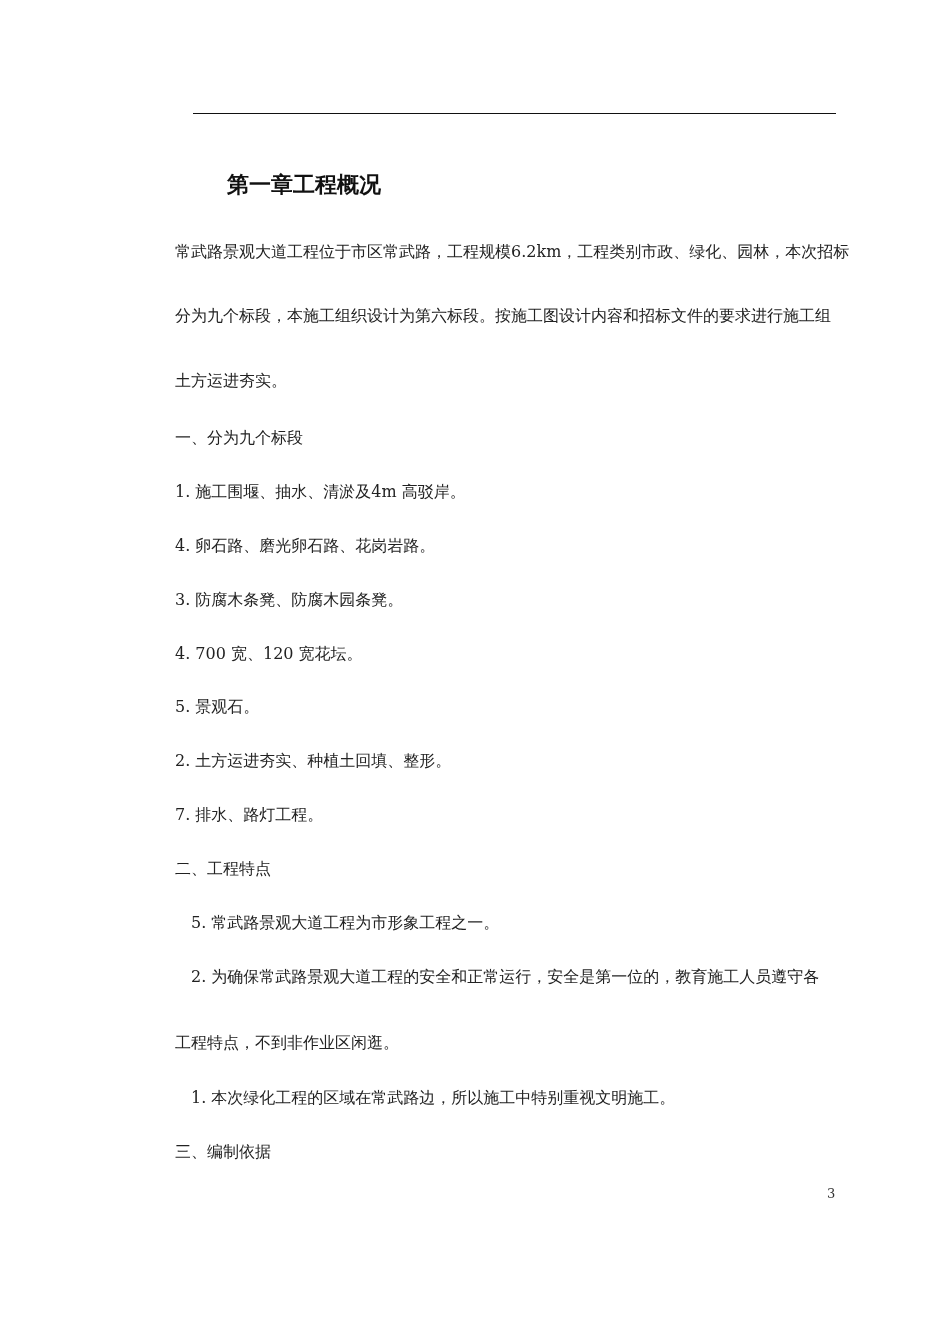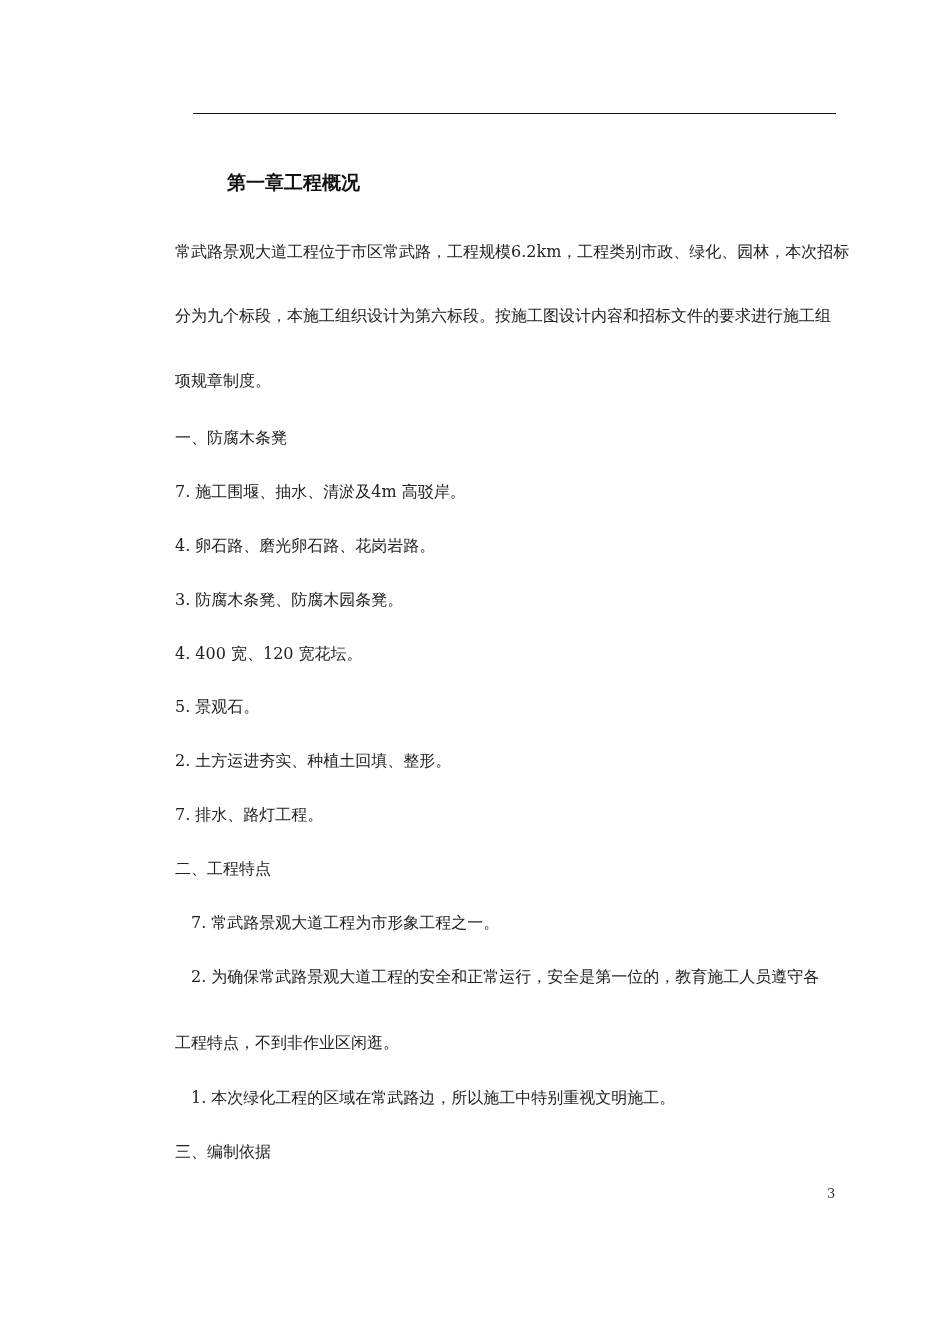--- a/index.html
+++ b/index.html
@@ -1,47 +1,47 @@
 <!DOCTYPE html>
 <html><head>
 <meta charset="utf-8">
 <style>
   html, body { margin: 0; padding: 0; background: #ffffff; }
   body { width: 950px; height: 1344px; position: relative; overflow: hidden;
          font-family: "DejaVu Serif", "Liberation Serif", serif; color: #1a1a1a; }
   .header-rule { position: absolute; left: 193px; top: 113px; width: 643px; height: 0;
                  border-top: 1.5px solid #111; }
-  .chapter-title { position: absolute; left: 227px; top: 170px; font-size: 19px;
+  .chapter-title { position: absolute; left: 227px; top: 170px; font-size: 22px;
                    font-weight: bold; font-family: "DejaVu Sans", "Liberation Sans", sans-serif;
                    letter-spacing: 0px; color: #111; }
   .line { position: absolute; left: 175px; font-size: 16px; white-space: nowrap; color: #222; }
   .indent { left: 191px; }
   .page-number { position: absolute; left: 827px; top: 1186px; font-size: 13px; color: #333; }
 </style>
 </head>
 <body>
 
 <div class="header-rule"></div>
 
 <div class="chapter-title">第一章工程概况</div>
 
 <div class="line" style="top:242px">常武路景观大道工程位于市区常武路，工程规模6.2km，工程类别市政、绿化、园林，本次招标</div>
 <div class="line" style="top:306px">分为九个标段，本施工组织设计为第六标段。按施工图设计内容和招标文件的要求进行施工组</div>
-<div class="line" style="top:371px">项规章制度。</div>
+<div class="line" style="top:371px">土方运进夯实。</div>
 
-<div class="line" style="top:428px">一、防腐木条凳</div>
-<div class="line" style="top:482px">7.  施工围堰、抽水、清淤及4m 高驳岸。</div>
+<div class="line" style="top:428px">一、分为九个标段</div>
+<div class="line" style="top:482px">1.  施工围堰、抽水、清淤及4m 高驳岸。</div>
 <div class="line" style="top:536px">4.  卵石路、磨光卵石路、花岗岩路。</div>
 <div class="line" style="top:590px">3.  防腐木条凳、防腐木园条凳。</div>
-<div class="line" style="top:644px">4.  400  宽、120  宽花坛。</div>
+<div class="line" style="top:644px">4.  700  宽、120  宽花坛。</div>
 <div class="line" style="top:697px">5.  景观石。</div>
 <div class="line" style="top:751px">2.  土方运进夯实、种植土回填、整形。</div>
 <div class="line" style="top:805px">7.  排水、路灯工程。</div>
 
 <div class="line" style="top:859px">二、工程特点</div>
-<div class="line indent" style="top:913px">7.  常武路景观大道工程为市形象工程之一。</div>
+<div class="line indent" style="top:913px">5.  常武路景观大道工程为市形象工程之一。</div>
 <div class="line indent" style="top:967px">2.  为确保常武路景观大道工程的安全和正常运行，安全是第一位的，教育施工人员遵守各</div>
 <div class="line" style="top:1033px">工程特点，不到非作业区闲逛。</div>
 <div class="line indent" style="top:1088px">1.  本次绿化工程的区域在常武路边，所以施工中特别重视文明施工。</div>
 
 <div class="line" style="top:1142px">三、编制依据</div>
 
 <div class="page-number">3</div>
 
 </body></html>

